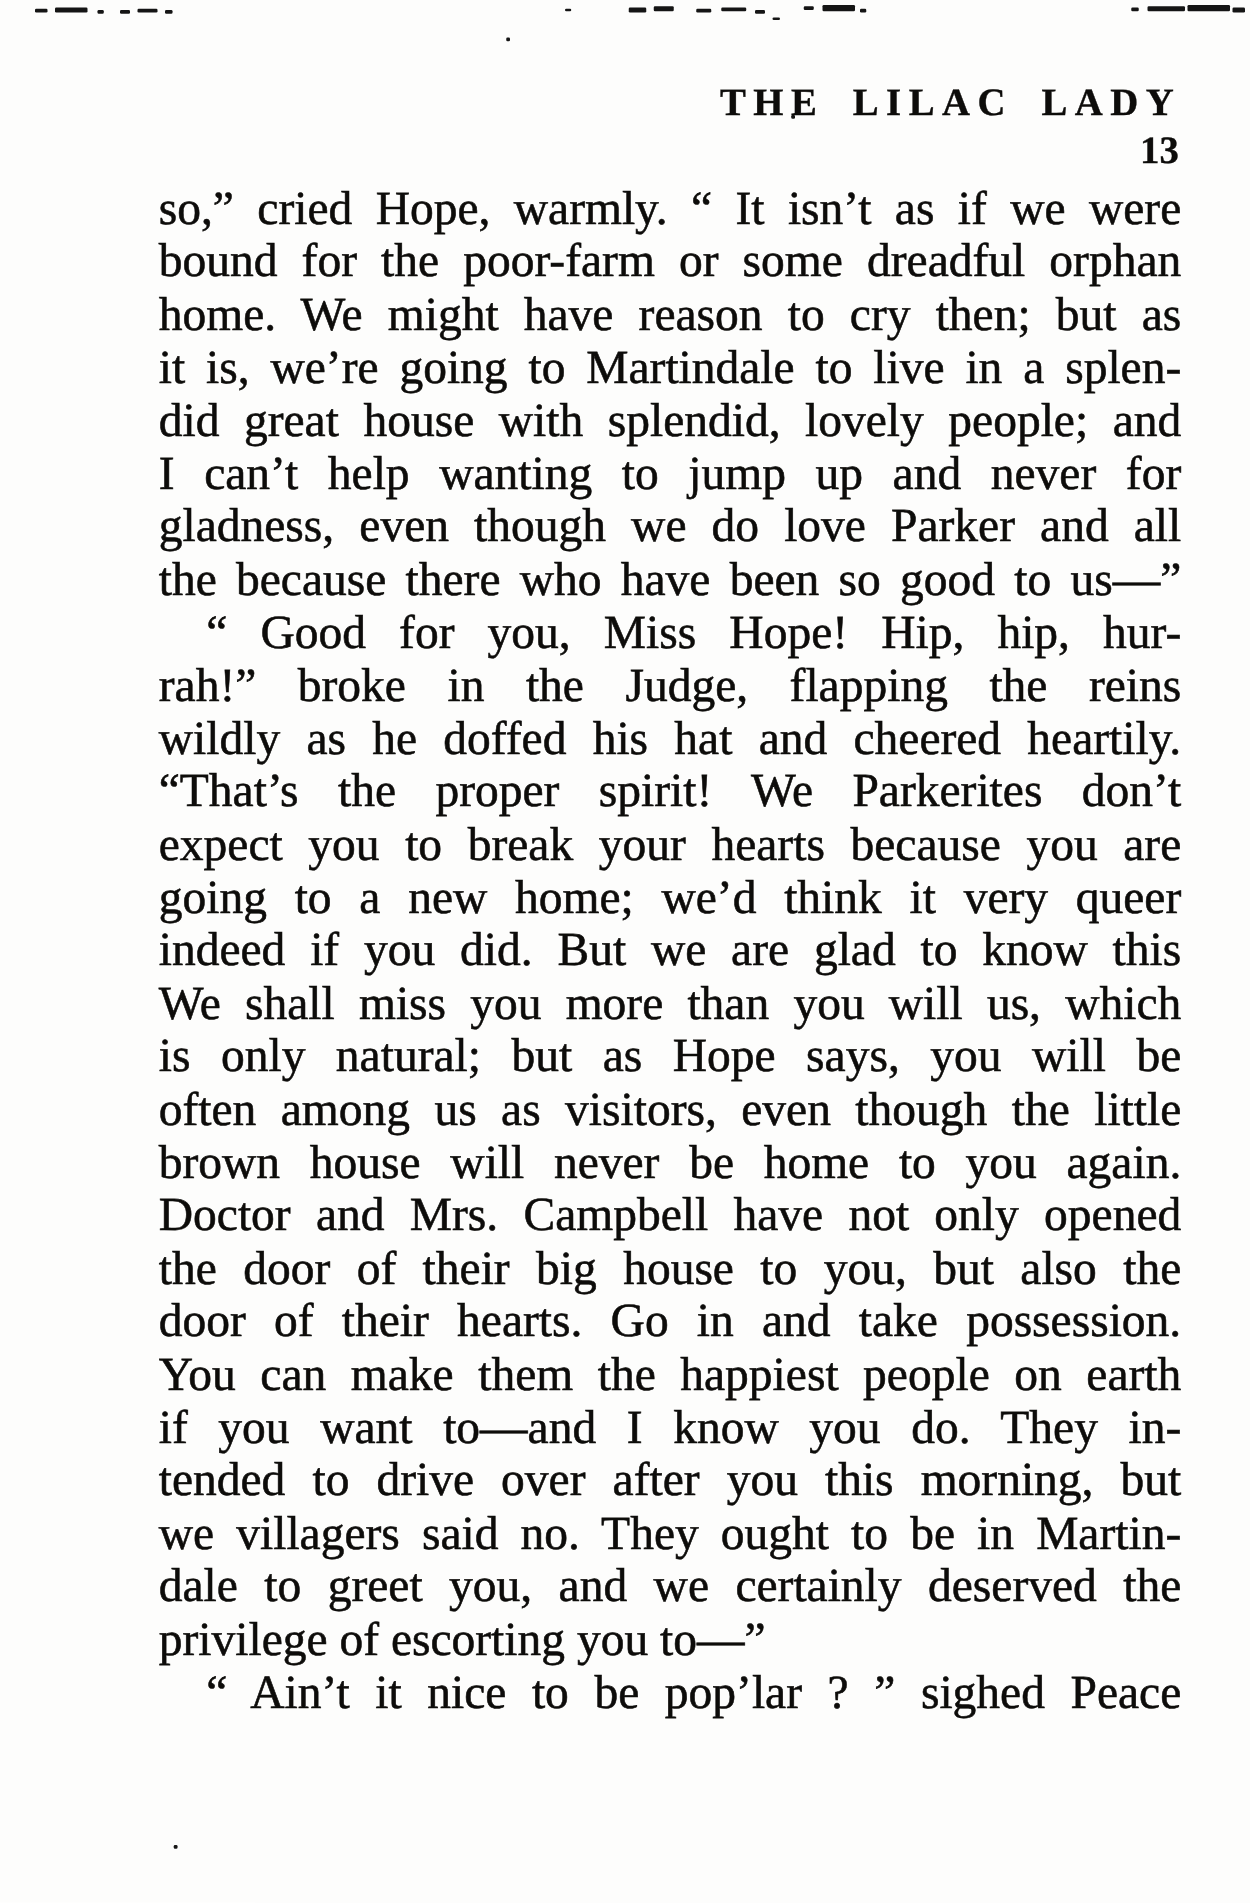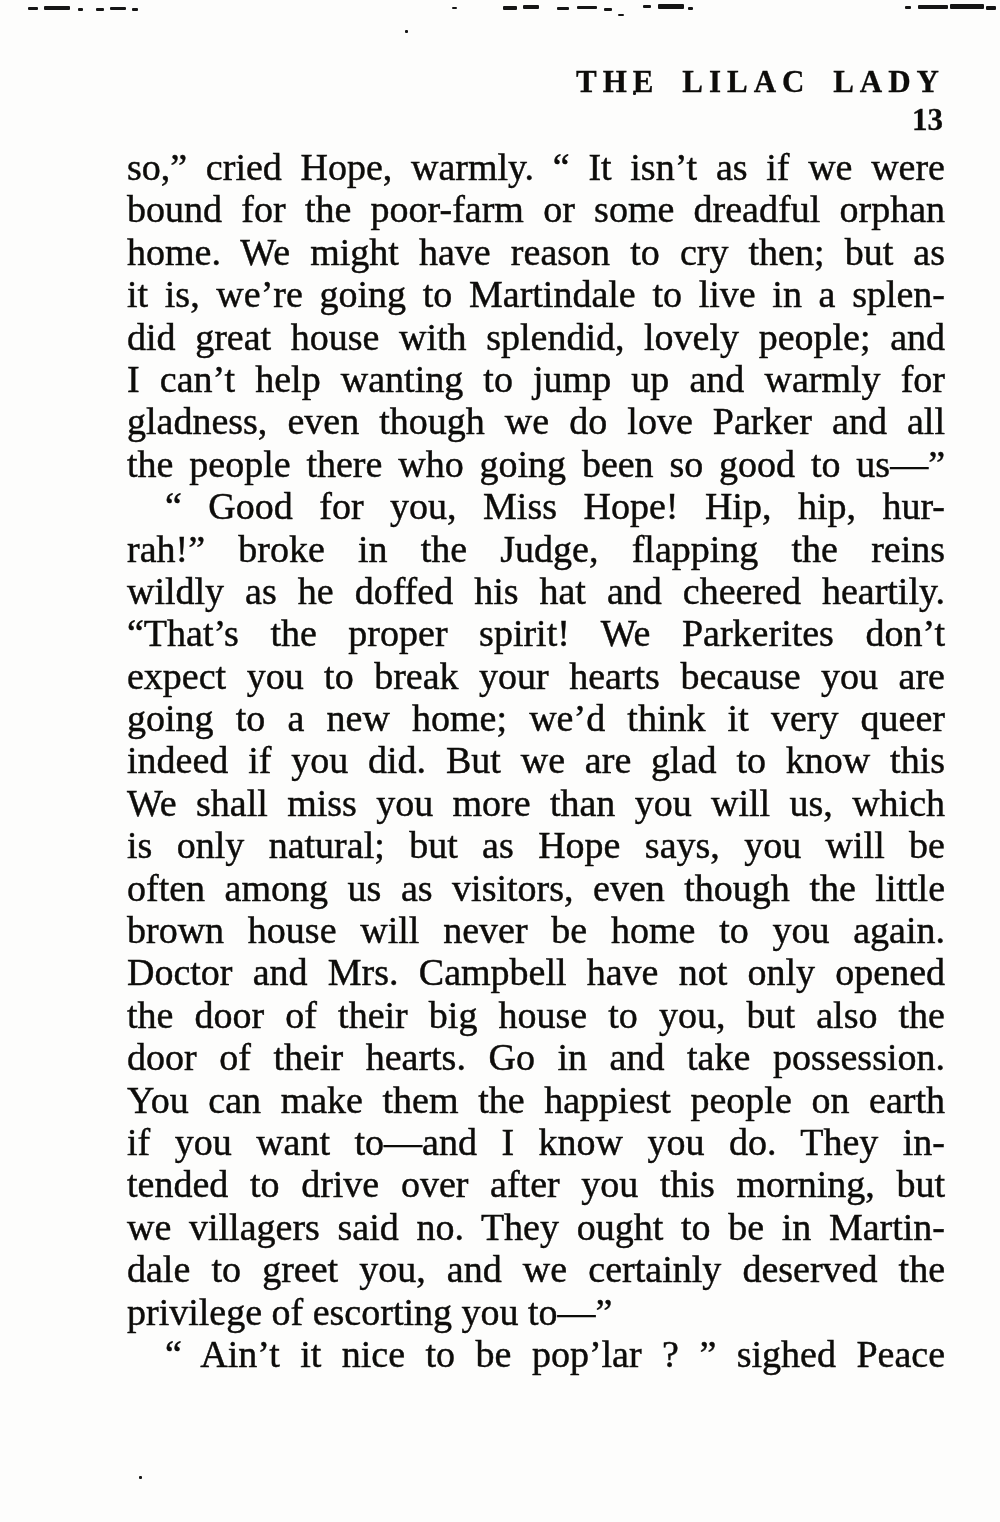--- a/index.html
+++ b/index.html
@@ -95,23 +95,23 @@
     <div class="title">THE LILAC LADY</div>
     <div class="page-number">13</div>
   </div>
 
   <div class="body-text">
       <div class="line">so,” cried Hope, warmly. “ It isn’t as if we were</div>
       <div class="line">bound for the poor-farm or some dreadful orphan</div>
       <div class="line">home. We might have reason to cry then; but as</div>
       <div class="line">it is, we’re going to Martindale to live in a splen-</div>
       <div class="line">did great house with splendid, lovely people; and</div>
-      <div class="line">I can’t help wanting to jump up and warmly for</div>
+      <div class="line">I can’t help wanting to jump up and never for</div>
       <div class="line">gladness, even though we do love Parker and all</div>
-      <div class="line">the people there who going been so good to us—”</div>
+      <div class="line">the because there who have been so good to us—”</div>
       <div class="line indent">“ Good for you, Miss Hope! Hip, hip, hur-</div>
       <div class="line">rah!” broke in the Judge, flapping the reins</div>
       <div class="line">wildly as he doffed his hat and cheered heartily.</div>
       <div class="line">“That’s the proper spirit! We Parkerites don’t</div>
       <div class="line">expect you to break your hearts because you are</div>
       <div class="line">going to a new home; we’d think it very queer</div>
       <div class="line">indeed if you did. But we are glad to know this</div>
       <div class="line">We shall miss you more than you will us, which</div>
       <div class="line">is only natural; but as Hope says, you will be</div>
       <div class="line">often among us as visitors, even though the little</div>

